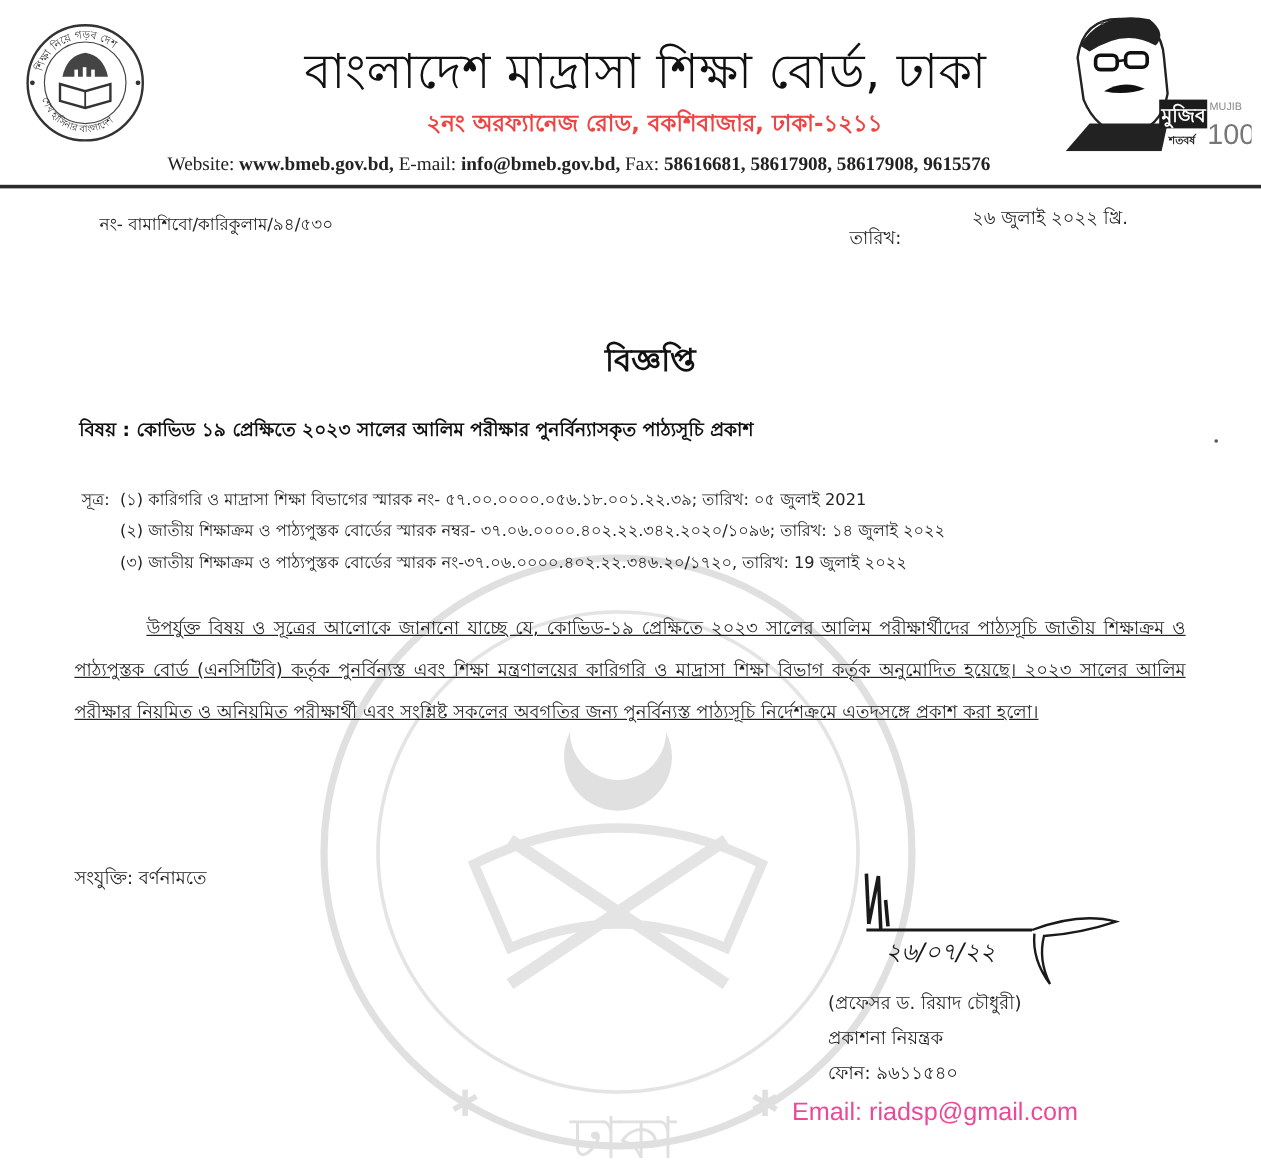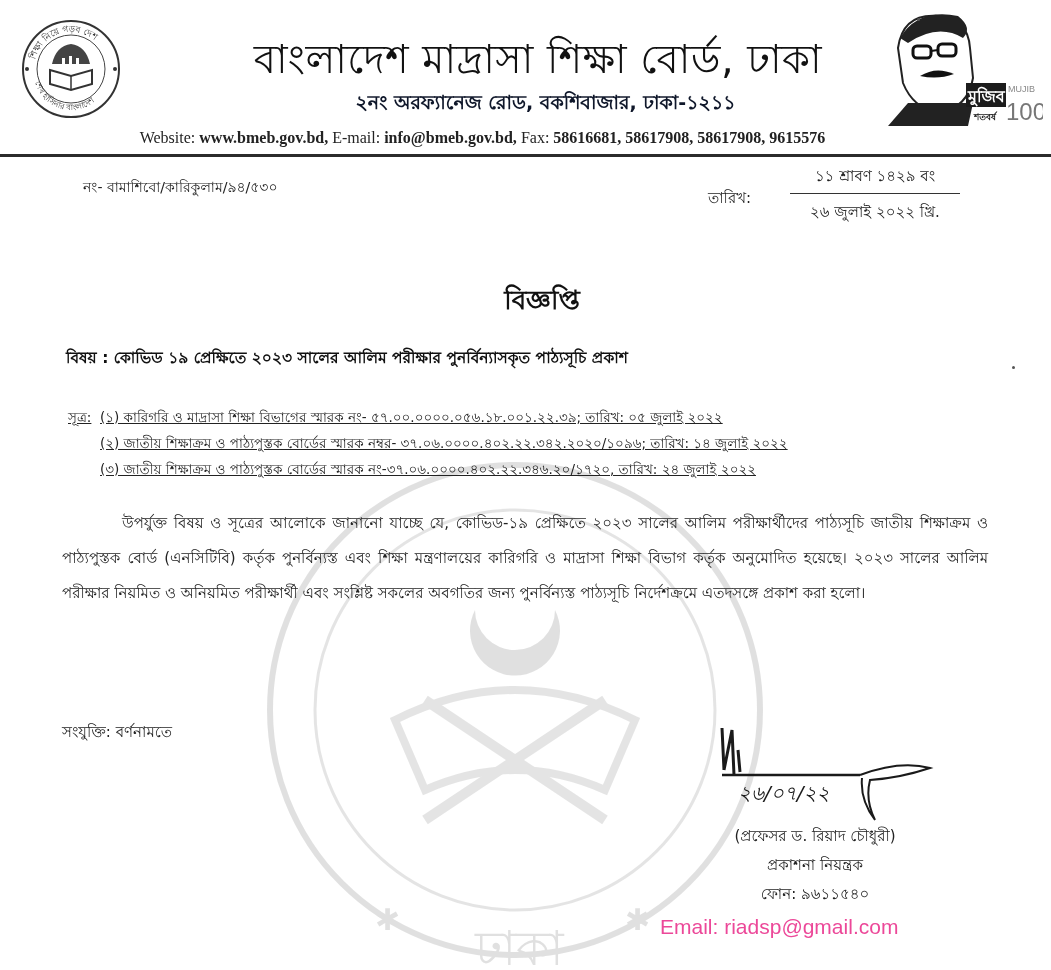--- a/index.html
+++ b/index.html
@@ -2,44 +2,44 @@
 <html><head>
 <meta charset="utf-8">
 <style>
   html, body { margin:0; padding:0; background:#ffffff; }
   body { width:1051px; height:970px; position:relative; overflow:hidden;
          font-family:"DejaVu Sans", sans-serif; color:#1a1a1a; }
   .abs { position:absolute; }
   
   .seal { left:20px; top:18px; width:102px; height:102px; }
   .org-title { left:0; width:1051px; top:28px; text-align:center; font-size:40px; letter-spacing:0.5px; color:#111; padding-left:25px; box-sizing:border-box; }
-  .org-address { left:0; width:1051px; top:88px; text-align:center; font-size:19px; font-weight:bold; color:#0f172a; padding-left:40px; box-sizing:border-box; }
+  .org-address { left:0; width:1051px; top:88px; text-align:center; font-size:19px; font-weight:bold; color:#ef4444; padding-left:40px; box-sizing:border-box; }
   .contact-line { left:0; width:910px; top:129px; text-align:center; font-family:"Liberation Serif", serif; font-size:16px; color:#222; padding-left:55px; box-sizing:border-box; }
   .contact-line b { font-weight:bold; }
   .mujib { left:878px; top:8px; width:165px; height:118px; }
   .header-rule { left:0; top:154px; width:1051px; height:3px; background:#2b2b2b; }
   
   .memo-no { left:83px; top:176px; font-size:14px; color:#222; }
   .date-label { left:708px; top:186px; font-size:15px; color:#222; }
   .date-block { left:790px; top:164px; width:170px; text-align:center; font-size:15px; color:#222; }
   .date-block .top { padding-bottom:4px; border-bottom:1.5px solid #333; }
   .date-block .bottom { padding-top:6px; }
   
   .notice-title { left:4px; width:1051px; top:280px; text-align:center; font-size:26px; font-weight:bold; color:#111; padding-left:25px; box-sizing:border-box; }
   .subject { left:66px; top:346px; font-size:15.5px; font-weight:bold; color:#111; }
   
   .refs { left:68px; top:404px; font-size:13.5px; color:#222; line-height:26px; }
-  .refs .row { display:flex; white-space:nowrap;text-decoration:underline; }
+  .refs .row { display:flex; white-space:nowrap; }
   .refs .lbl { width:32px; }
   
-  .body-para { left:62px; top:506px; width:926px; font-size:15px; line-height:35px; color:#222; text-align:justify; text-indent:60px; }
+  .body-para { left:62px; top:506px; width:926px; font-size:15px; line-height:35px; color:#222; text-align:justify; text-indent:60px;text-decoration:underline; }
   .attachment { left:62px; top:720px; font-size:15px; color:#222; }
   
   .signature { left:700px; top:720px; width:240px; height:110px; }
-  .sig-block { left:690px; top:822px; width:250px; text-align:center; font-size:15px; color:#222; line-height:29px; }
+  .sig-block { left:690px; top:822px; width:250px; font-size:15px; color:#222; line-height:29px; }
   .sig-email { left:660px; top:915px; width:300px; font-family:Liberation Sans, sans-serif; font-size:21px; color:#ec4899; }
   
   .watermark { left:245px; top:460px; width:540px; height:520px; opacity:0.22; }
   .dot { width:3px; height:3px; border-radius:50%; background:#555; }
 </style>
 </head>
 <body>
 
 <svg class="abs watermark" viewBox="0 0 540 520">
   <circle cx="270" cy="250" r="245" fill="none" stroke="#777" stroke-width="6"></circle>
@@ -88,39 +88,38 @@
   <text x="96" y="112" font-size="9" fill="#222" font-weight="bold">শতবর্ষ</text>
   <text x="130" y="84" font-size="9" fill="#888" font-family="Liberation Sans, sans-serif">MUJIB</text>
   <text x="128" y="112" font-size="24" fill="#777" font-family="Liberation Sans, sans-serif">100</text>
 </svg>
 
 <div class="abs header-rule"></div>
 
 <div class="abs memo-no">নং- বামাশিবো/কারিকুলাম/৯৪/৫৩০</div>
 <div class="abs date-label">তারিখ:</div>
 <div class="abs date-block">
-  <div class="top">১১ শ্রাবণ ১৪২৯ বং</div>
   <div class="bottom">২৬ জুলাই ২০২২ খ্রি.</div>
 </div>
 
 <div class="abs notice-title">বিজ্ঞপ্তি</div>
 <div class="abs subject">বিষয় : কোভিড ১৯ প্রেক্ষিতে ২০২৩ সালের আলিম পরীক্ষার পুনর্বিন্যাসকৃত পাঠ্যসূচি প্রকাশ</div>
 
 <div class="abs refs">
   <div class="row">
     <span class="lbl">সূত্র:</span>
-    <span>(১) কারিগরি ও মাদ্রাসা শিক্ষা বিভাগের স্মারক নং- ৫৭.০০.০০০০.০৫৬.১৮.০০১.২২.৩৯; তারিখ: ০৫ জুলাই ২০২২</span>
+    <span>(১) কারিগরি ও মাদ্রাসা শিক্ষা বিভাগের স্মারক নং- ৫৭.০০.০০০০.০৫৬.১৮.০০১.২২.৩৯; তারিখ: ০৫ জুলাই 2021</span>
   </div>
   <div class="row">
     <span class="lbl"></span>
     <span>(২) জাতীয় শিক্ষাক্রম ও পাঠ্যপুস্তক বোর্ডের স্মারক নম্বর- ৩৭.০৬.০০০০.৪০২.২২.৩৪২.২০২০/১০৯৬; তারিখ: ১৪ জুলাই ২০২২</span>
   </div>
   <div class="row">
     <span class="lbl"></span>
-    <span>(৩) জাতীয় শিক্ষাক্রম ও পাঠ্যপুস্তক বোর্ডের স্মারক নং-৩৭.০৬.০০০০.৪০২.২২.৩৪৬.২০/১৭২০, তারিখ: ২৪ জুলাই ২০২২</span>
+    <span>(৩) জাতীয় শিক্ষাক্রম ও পাঠ্যপুস্তক বোর্ডের স্মারক নং-৩৭.০৬.০০০০.৪০২.২২.৩৪৬.২০/১৭২০, তারিখ: 19 জুলাই ২০২২</span>
   </div>
 </div>
 
 <div class="abs body-para">উপর্যুক্ত বিষয় ও সূত্রের আলোকে জানানো যাচ্ছে যে, কোভিড-১৯ প্রেক্ষিতে ২০২৩ সালের আলিম পরীক্ষার্থীদের পাঠ্যসূচি জাতীয় শিক্ষাক্রম ও পাঠ্যপুস্তক বোর্ড (এনসিটিবি) কর্তৃক পুনর্বিন্যস্ত এবং শিক্ষা মন্ত্রণালয়ের কারিগরি ও মাদ্রাসা শিক্ষা বিভাগ কর্তৃক অনুমোদিত হয়েছে। ২০২৩ সালের আলিম পরীক্ষার নিয়মিত ও অনিয়মিত পরীক্ষার্থী এবং সংশ্লিষ্ট সকলের অবগতির জন্য পুনর্বিন্যস্ত পাঠ্যসূচি নির্দেশক্রমে এতদসঙ্গে প্রকাশ করা হলো।</div>
 <div class="abs attachment">সংযুক্তি: বর্ণনামতে</div>
 
 <svg class="abs signature" viewBox="0 0 240 110">
   <path d="M22 8 L24 50 M24 50 Q28 30 32 10 L34 55 M38 30 L40 52" stroke="#1a1a1a" stroke-width="3" fill="none"></path>
   <line x1="22" y1="55" x2="160" y2="55" stroke="#1a1a1a" stroke-width="2.5"></line>
   <path d="M160 55 Q200 40 230 48 Q200 58 170 60 Q165 80 175 100 Q160 80 162 58" stroke="#1a1a1a" stroke-width="2" fill="none"></path>

